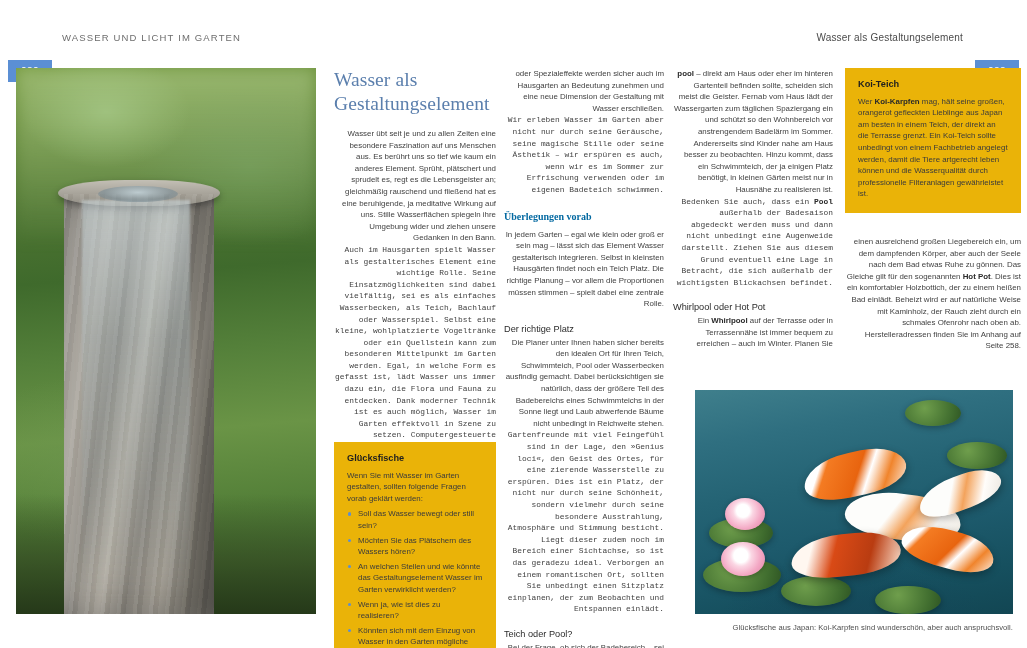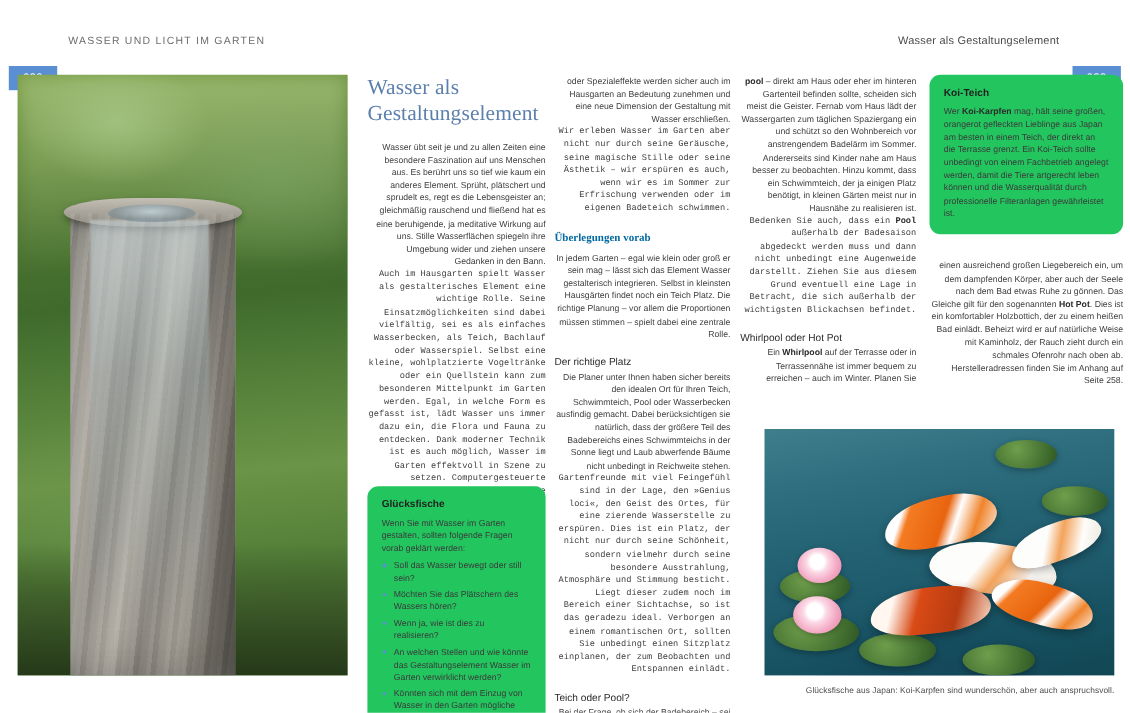--- a/index.html
+++ b/index.html
@@ -155,27 +155,26 @@
     margin:13px 0 2px 0;
     font-size:9.2px;
     line-height:12px;
     font-weight:normal;
     color:#2b2b2b;
   }
 
   
   .infobox{
     position:absolute;
-    background:#22c55e;
+    background:#eab308;
     padding:11px 13px 13px 13px;
     box-sizing:border-box;
     font-size:7.9px;
     line-height:11.6px;
     color:#3b3b3b;
-    border-radius:10px;
   }
   .infobox h4{
     margin:0 0 5px 0;
     font-size:9.2px;
     font-weight:bold;
     color:#1f1f1f;
   }
   .infobox p{margin:0;}
   .infobox ul{margin:4px 0 0 0;padding:0;list-style:none;}
   .infobox li{
@@ -235,22 +234,22 @@
     <p>Wasser übt seit je und zu allen Zeiten eine besondere Faszination auf uns Menschen aus. Es berührt uns so tief wie kaum ein anderes Element. Sprüht, plätschert und sprudelt es, regt es die Lebensgeister an; gleichmäßig rauschend und fließend hat es eine beruhigende, ja meditative Wirkung auf uns. Stille Wasserflächen spiegeln ihre Umgebung wider und ziehen unsere Gedanken in den Bann.</p>
     <p>Auch im Hausgarten spielt Wasser als gestalterisches Element eine wichtige Rolle. Seine Einsatzmöglichkeiten sind dabei vielfältig, sei es als einfaches Wasserbecken, als Teich, Bachlauf oder Wasserspiel. Selbst eine kleine, wohlplatzierte Vogeltränke oder ein Quellstein kann zum besonderen Mittelpunkt im Garten werden. Egal, in welche Form es gefasst ist, lädt Wasser uns immer dazu ein, die Flora und Fauna zu entdecken. Dank moderner Technik ist es auch möglich, Wasser im Garten effektvoll in Szene zu setzen. Computergesteuerte Wasserspiele</p>
   </div>
 
   <div class="infobox box-voruberlegung">
     <h4>Glücksfische</h4>
     <p>Wenn Sie mit Wasser im Garten gestalten, sollten folgende Fragen vorab geklärt werden:</p>
     <ul>
       <li>Soll das Wasser bewegt oder still sein?</li>
       <li>Möchten Sie das Plätschern des Wassers hören?</li>
+      <li>An welchen Stellen und wie könnte das Gestaltungselement Wasser im Garten verwirklicht werden?</li>
       <li>Wenn ja, wie ist dies zu realisieren?</li>
-      <li>An welchen Stellen und wie könnte das Gestaltungselement Wasser im Garten verwirklicht werden?</li>
       <li>Könnten sich mit dem Einzug von Wasser in den Garten mögliche Gefahrenquellen für Kinder ergeben?</li>
 
     </ul>
   </div>
 
   <div class="col col2">
     <p>oder Spezialeffekte werden sicher auch im Hausgarten an Bedeutung zunehmen und eine neue Dimension der Gestaltung mit Wasser erschließen.</p>
     <p>Wir erleben Wasser im Garten aber nicht nur durch seine Geräusche, seine magische Stille oder seine Ästhetik – wir erspüren es auch, wenn wir es im Sommer zur Erfrischung verwenden oder im eigenen Badeteich schwimmen.</p>
     <h2 class="sub">Überlegungen vorab</h2>
     <p>In jedem Garten – egal wie klein oder groß er sein mag – lässt sich das Element Wasser gestalterisch integrieren. Selbst in kleinsten Hausgärten findet noch ein Teich Platz. Die richtige Planung – vor allem die Proportionen müssen stimmen – spielt dabei eine zentrale Rolle.</p>

